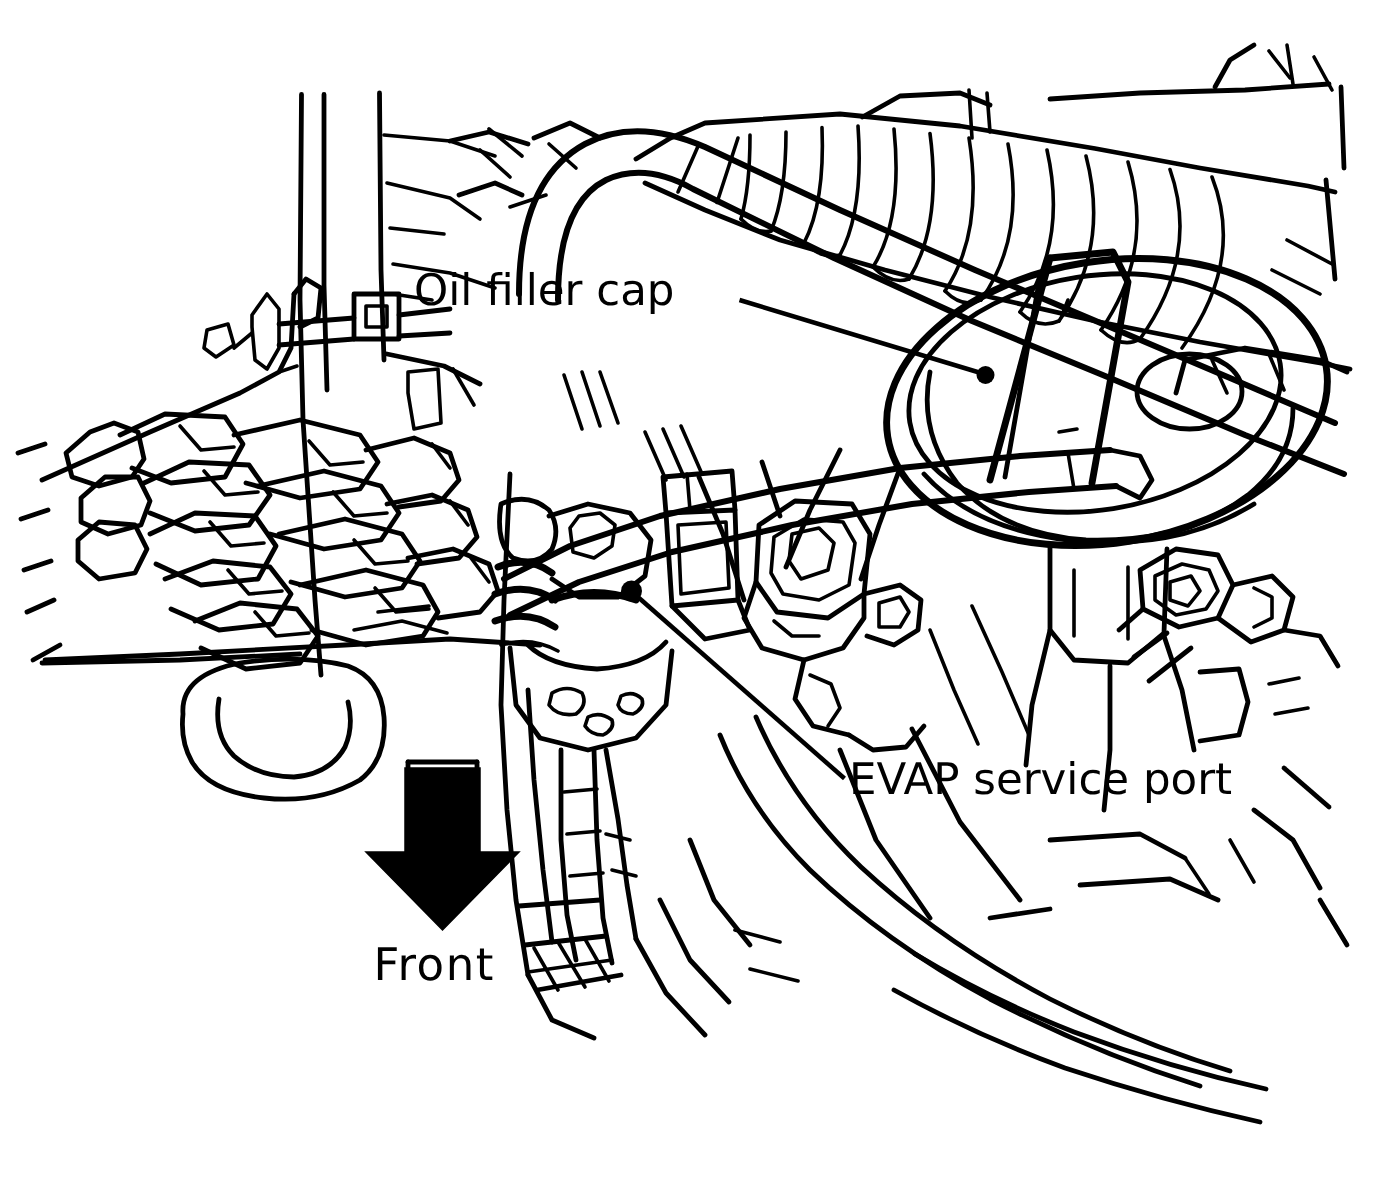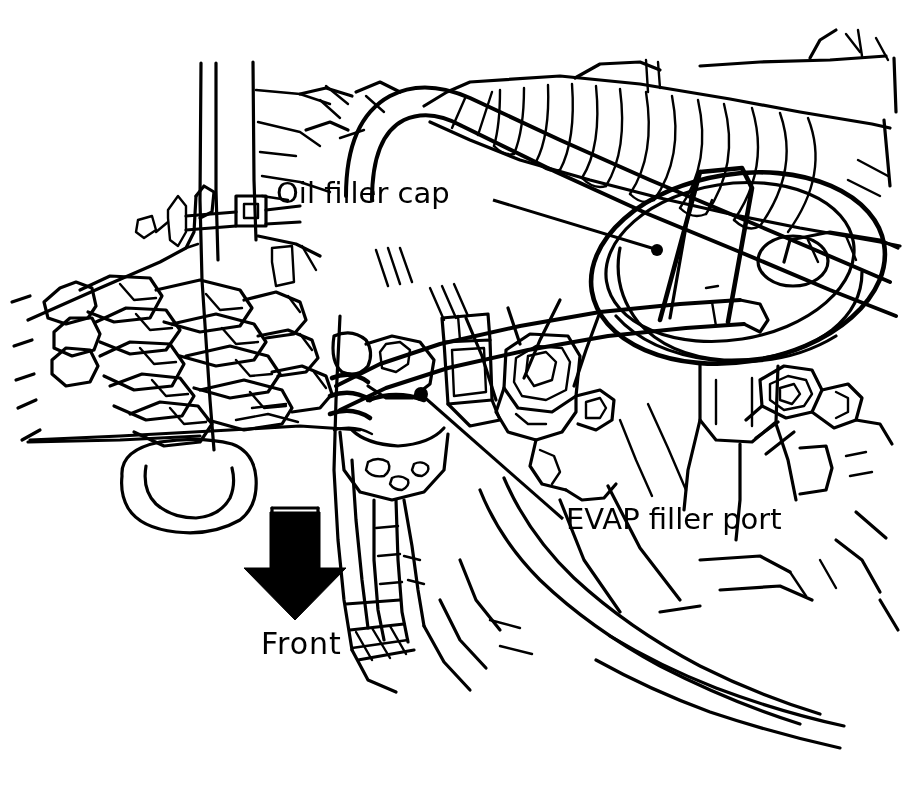--- a/index.html
+++ b/index.html
@@ -56,21 +56,20 @@
   #label-evap-service-port {
     left: 566px;
     top: 505px;
     font-size: 29px;
   }
   #label-front {
     left: 249px;
     top: 629px;
     font-size: 30px;
     letter-spacing: 1px;
-    margin-left: 12px;
   }
   #figure-id {
     position: absolute;
     left: 38px;
     top: 695px;
     font-family: "Liberation Sans", sans-serif;
     font-size: 25px;
     letter-spacing: 0.5px;
     color: #000000;
     white-space: nowrap;
@@ -381,18 +380,18 @@
                L295 620
                L244 568
                L270 568
                Z" fill="none" stroke="#000" stroke-width="13" stroke-linejoin="miter"></path>
     </g>
 
   </svg>
 
   <div class="callout-text" id="label-oil-filler-cap">Oil filler cap</div>
 
-  <div class="callout-text" id="label-evap-service-port">EVAP filler port</div>
+  <div class="callout-text" id="label-evap-service-port">EVAP service port</div>
 
   <div class="callout-text" id="label-front">Front</div>
 
 
 </div>
 
 </body></html>

